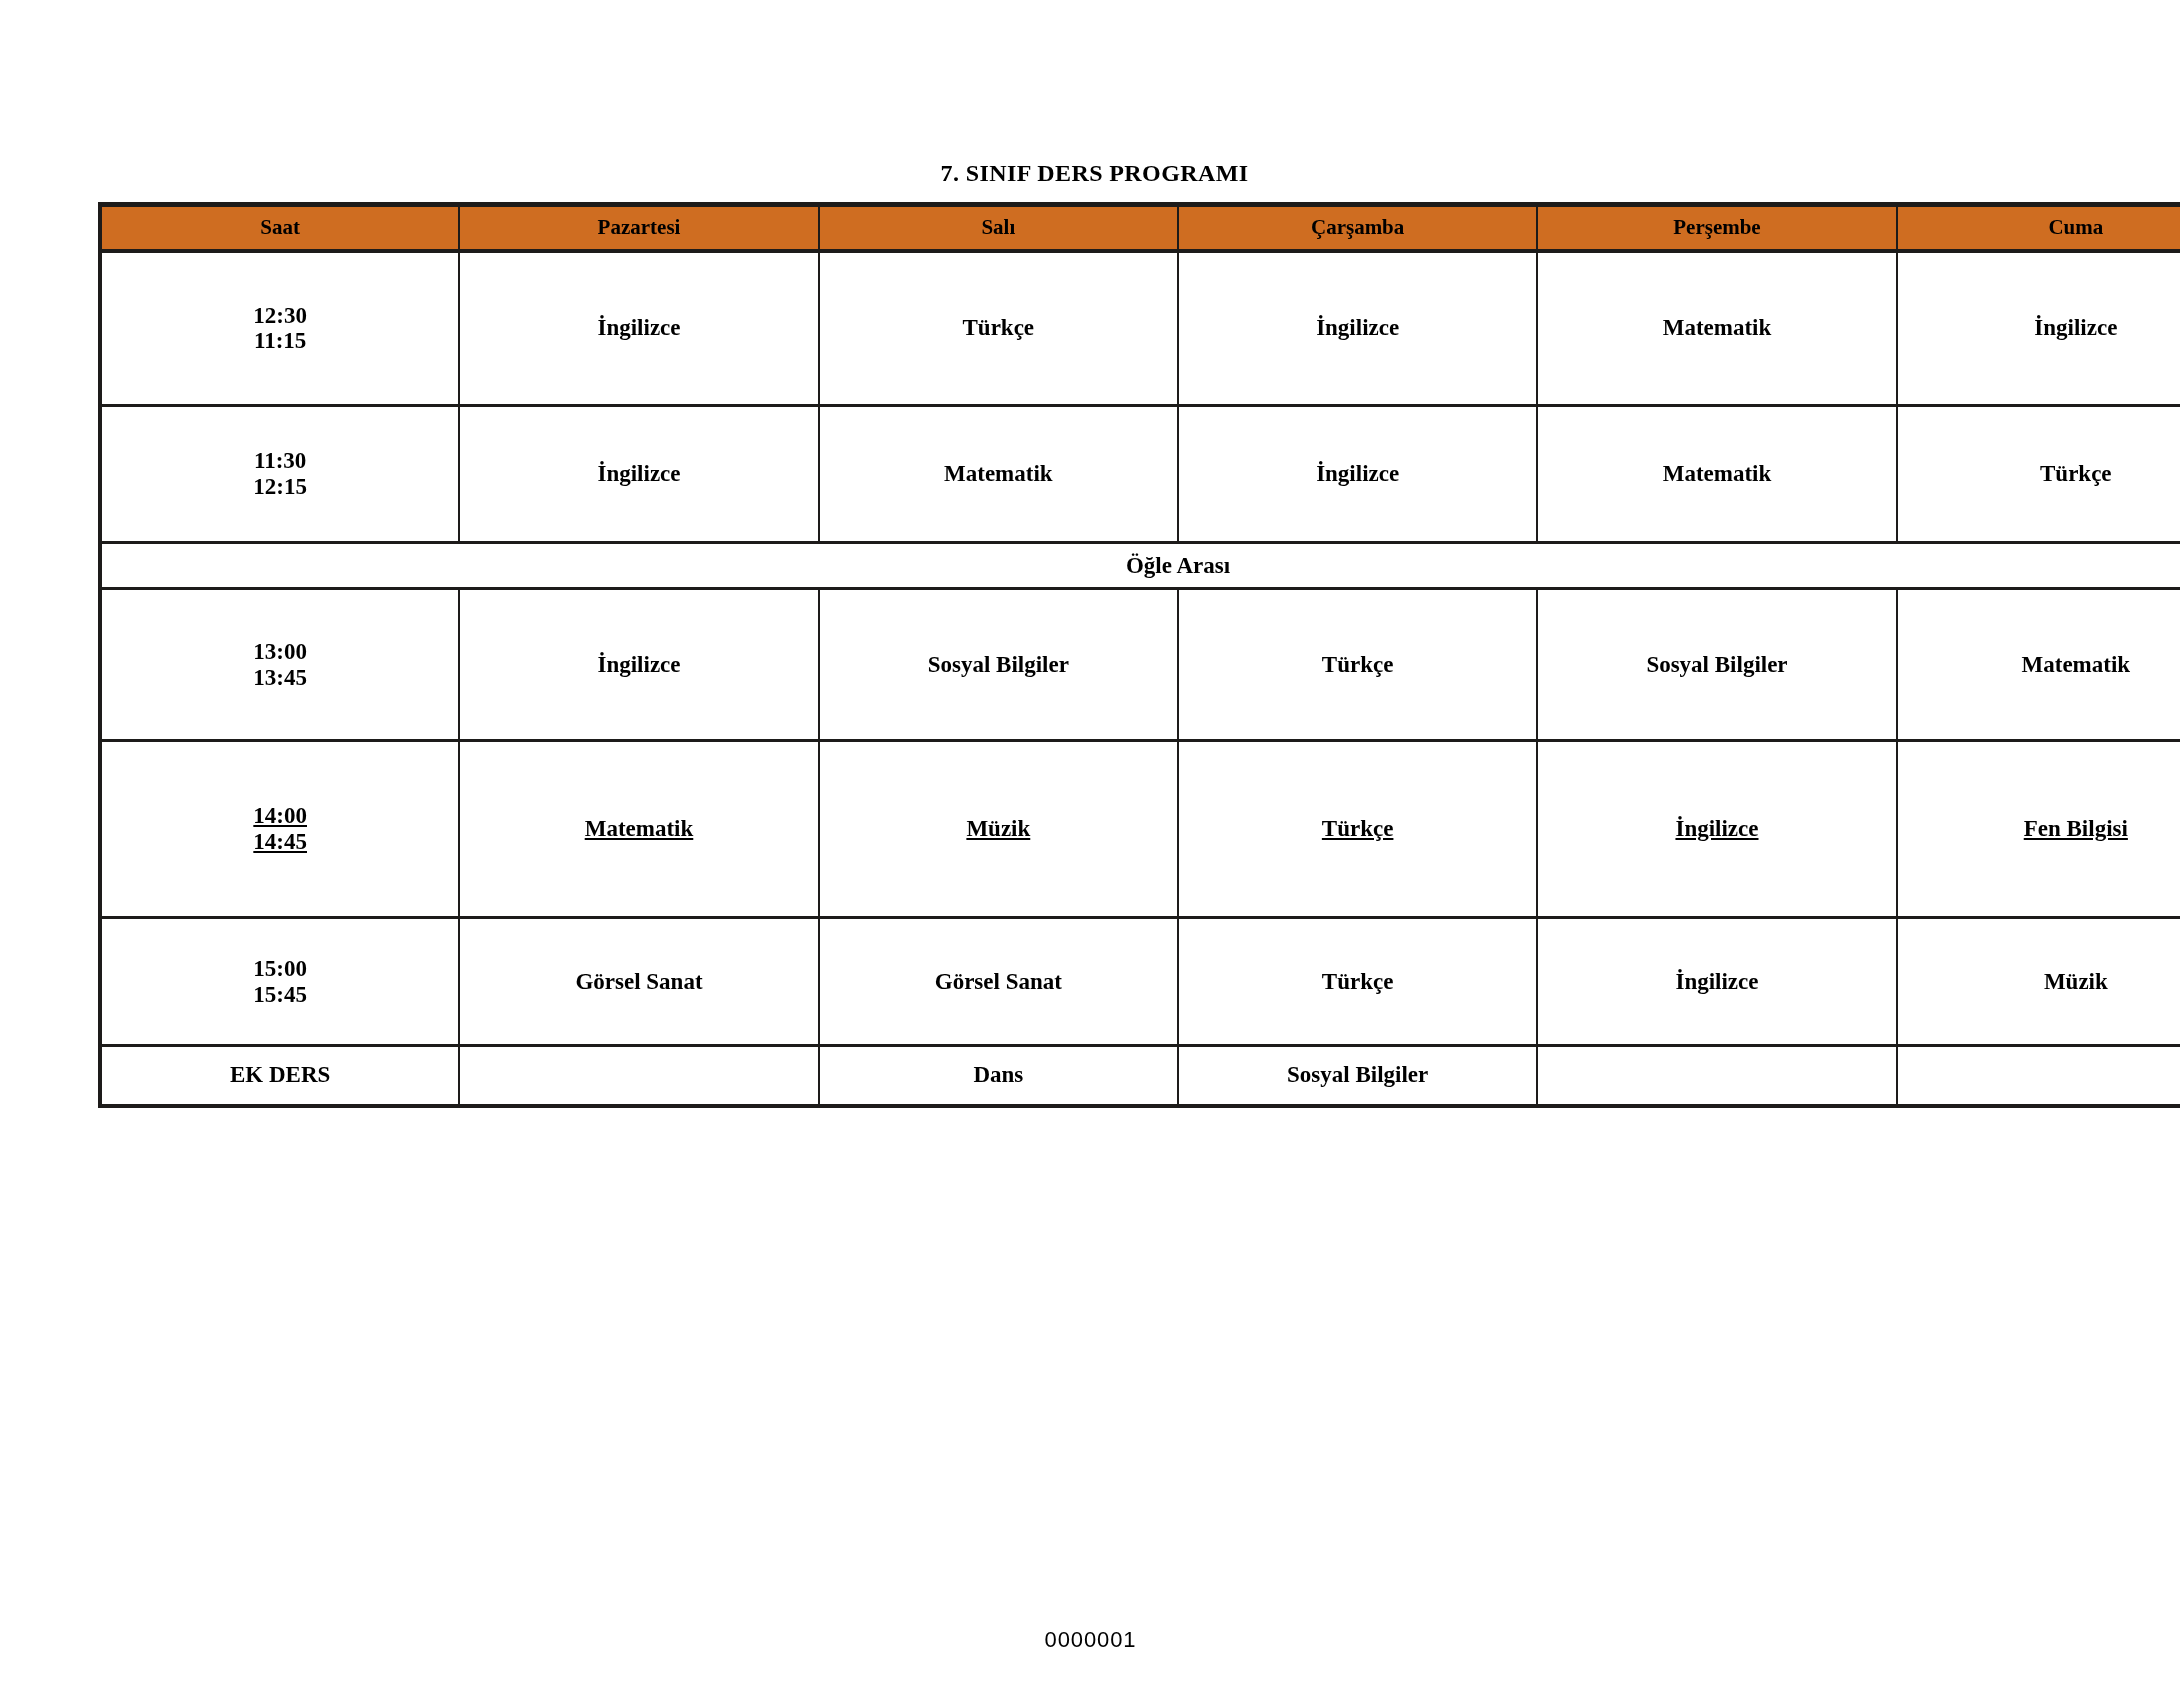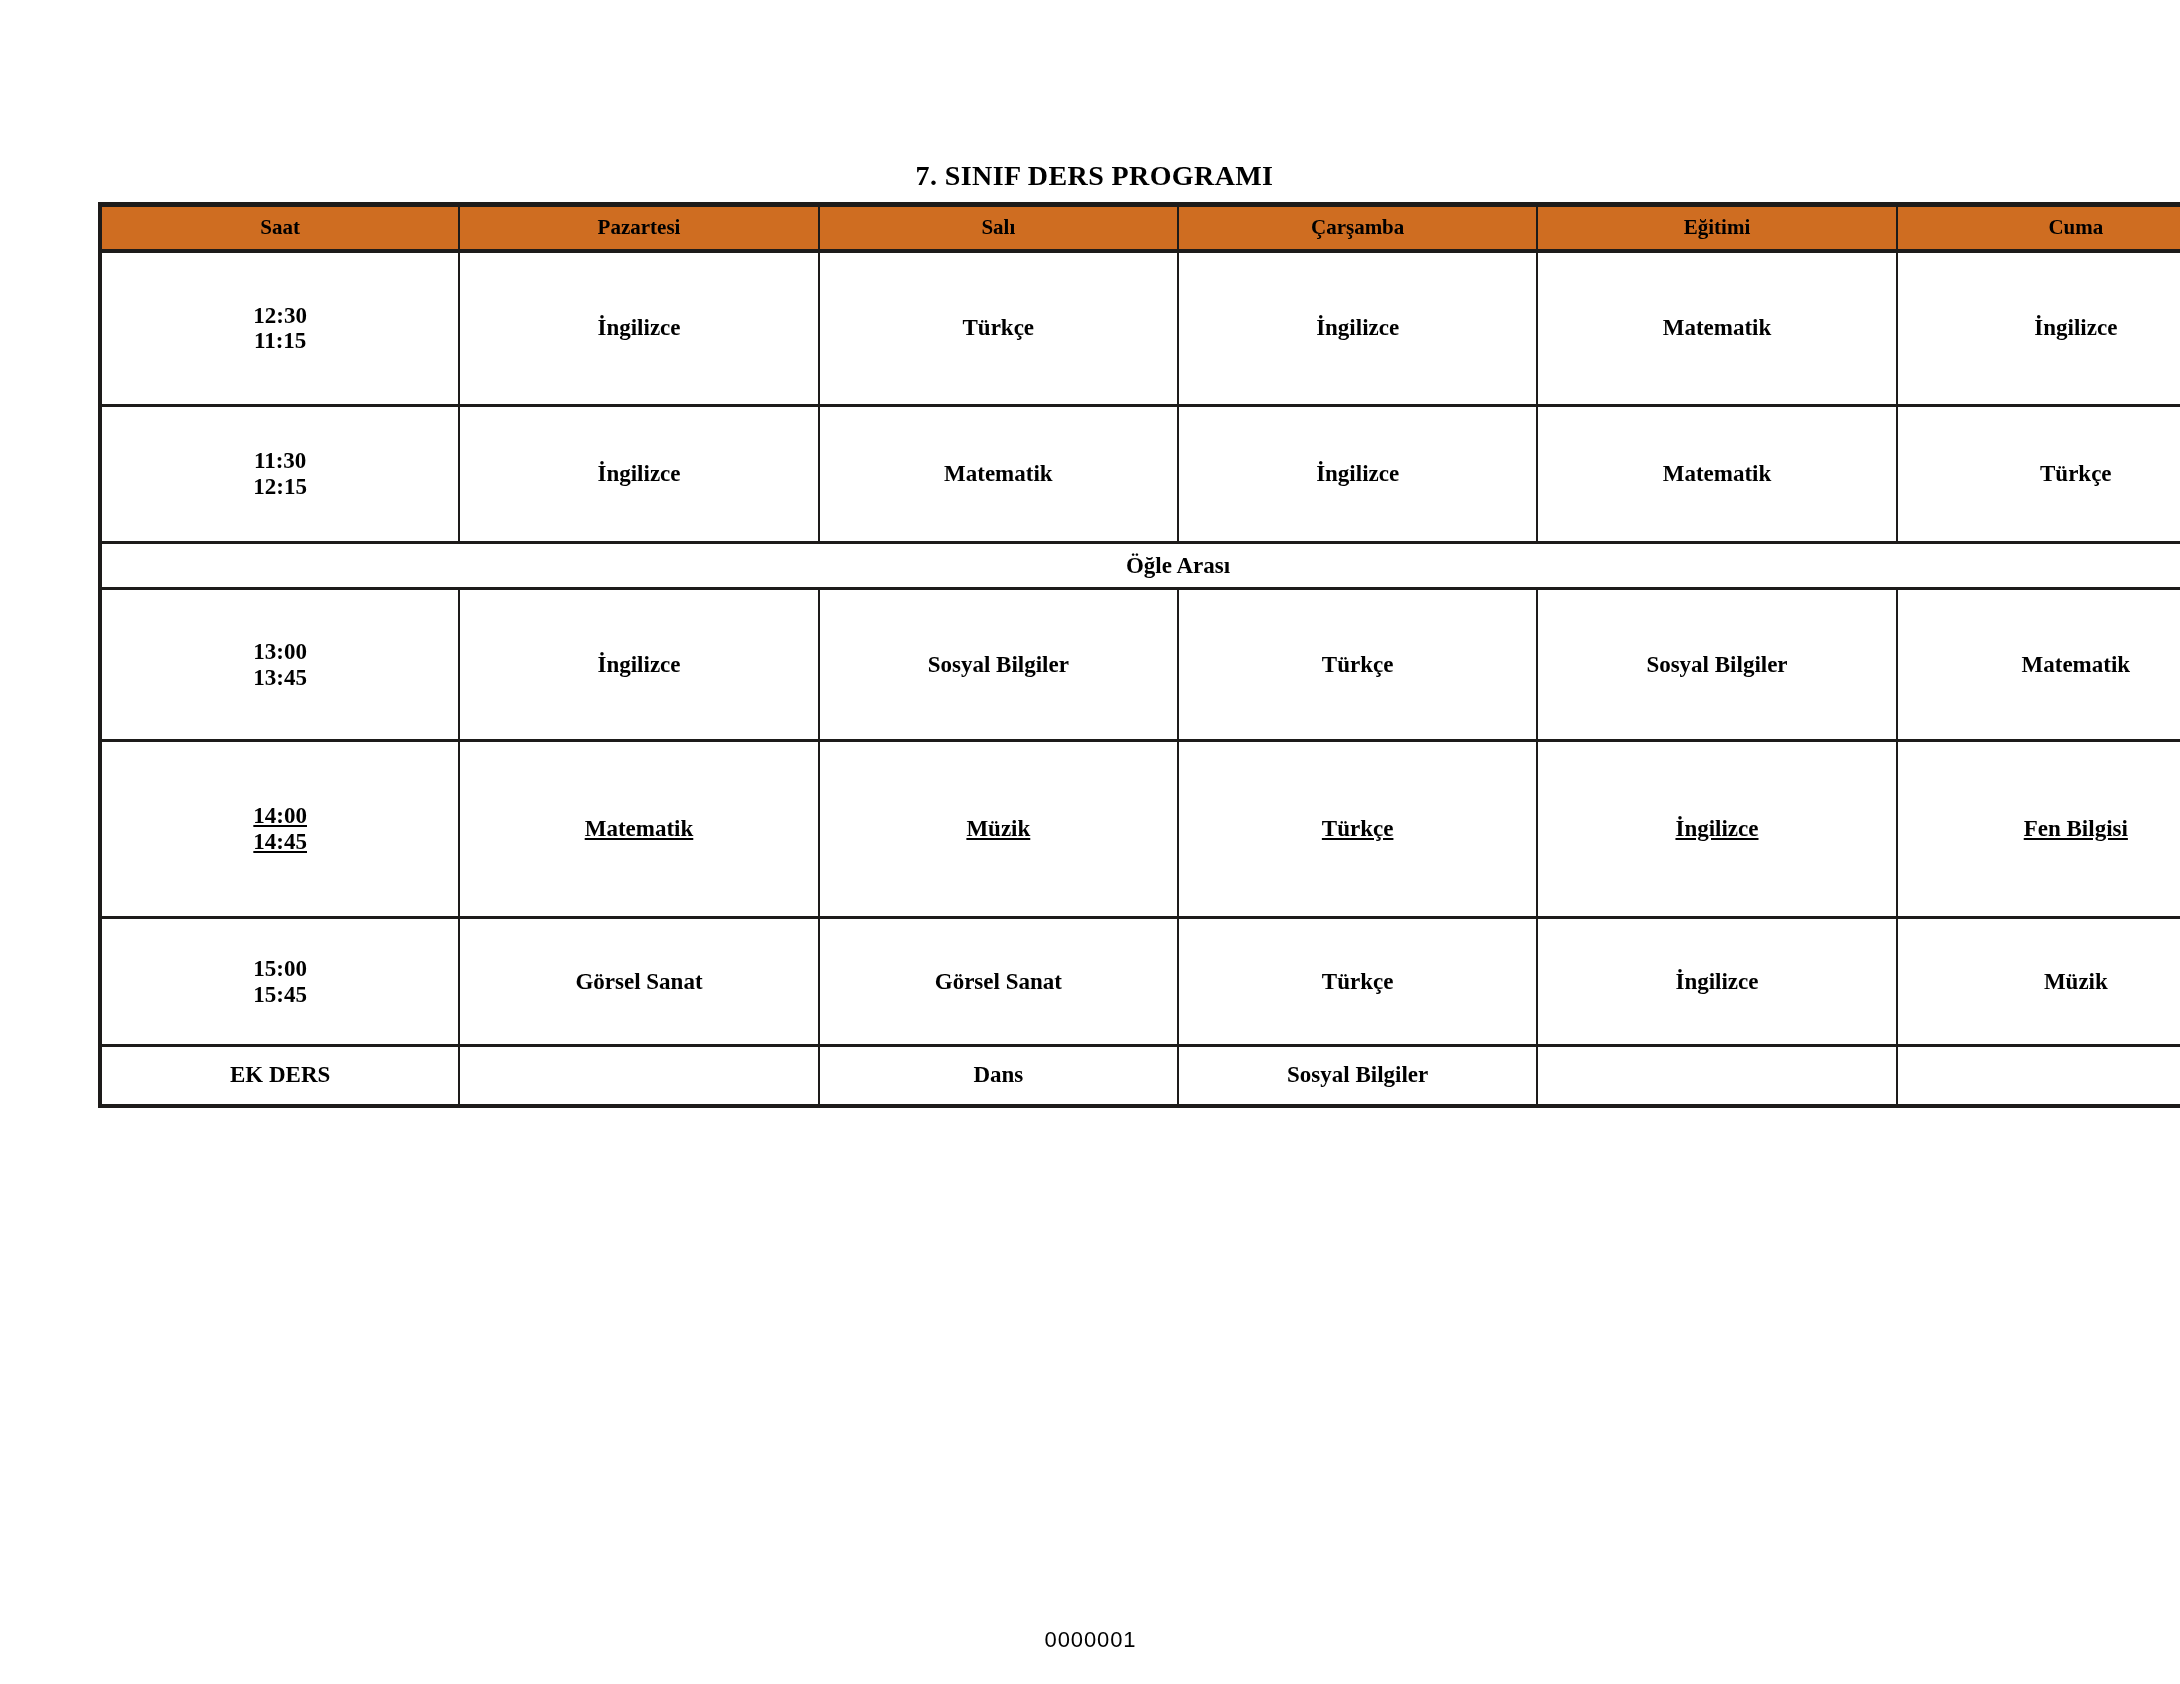--- a/index.html
+++ b/index.html
@@ -13,21 +13,21 @@
     width:2181px;height:1685px;
     background:#ffffff;
     font-family:"Liberation Serif", serif;
     position:relative;
     color:var(--text-color);
   }
   .doc-title{
     position:absolute;
     left:98px;top:160px;width:1993px;
     text-align:center;
-    font-size:28px;
+    font-size:24px;
     font-weight:bold;
     letter-spacing:0.4px;
     color:var(--text-color);
     white-space:nowrap;
   }
   table.schedule{
     position:absolute;
     left:98px;top:202px;width:2160px;
     border-collapse:collapse;
     table-layout:fixed;
@@ -77,21 +77,21 @@
 
 <div class="doc-title">7. SINIF DERS PROGRAMI</div>
 
 <table class="schedule">
   <thead>
     <tr>
         <th>Saat</th>
         <th>Pazartesi</th>
         <th>Salı</th>
         <th>Çarşamba</th>
-        <th>Eğitimi</th>
+        <th>Perşembe</th>
         <th>Cuma</th>
       </tr>
   </thead>
   <tbody>
       <tr style="height: 155px;">
         <td class="time-cell">
           <div>12:30</div>
           <div>11:15</div>
         </td>
         <td class="subject-cell">İngilizce</td>

